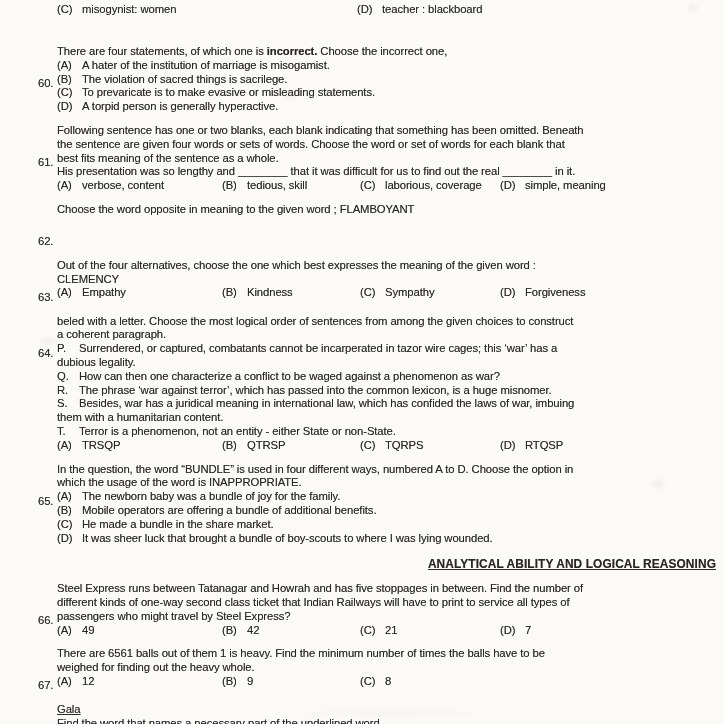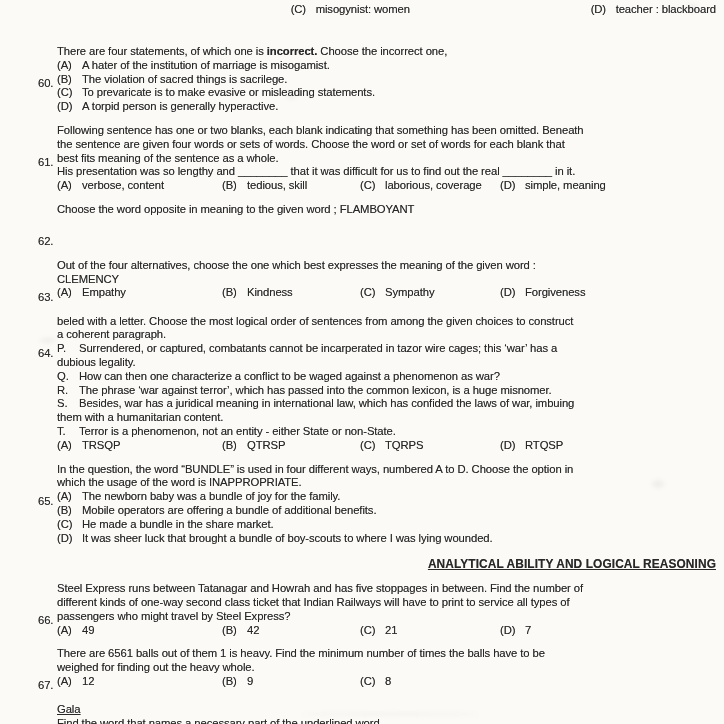--- a/index.html
+++ b/index.html
@@ -13,21 +13,21 @@
     font-size:11.3px;
     line-height:13.8px;
     letter-spacing:-0.1px;
     color:#282828;
     padding:3px 8px 0 38px;
     text-shadow:0 0 0.5px rgba(45,45,45,0.55);
   }
   .qline{white-space:nowrap;}
   .q{display:flex;margin-top:10px;}
   .qnum{width:19px;flex:0 0 19px;margin-top:32px;}
-  .qbody{flex:1;min-width:0;justify-content:flex-end;}
+  .qbody{flex:1;min-width:0;}
   .olabel{display:inline-block;min-width:20px;margin-right:5px;}
   .tab{display:inline-block;width:22px;}
   .optrow{display:grid;grid-template-columns:165px 138px 140px 1fr;white-space:nowrap;}
   .b{font-weight:bold;}
   .u{text-decoration:underline;}
   .top-partial{display:flex;margin-top:0;}
   .top-partial .cellA{width:300px;flex:0 0 300px;}
   .heading{
     text-align:right;font-weight:bold;text-decoration:underline;
     font-size:11.9px;letter-spacing:0.1px;margin-top:13px;

